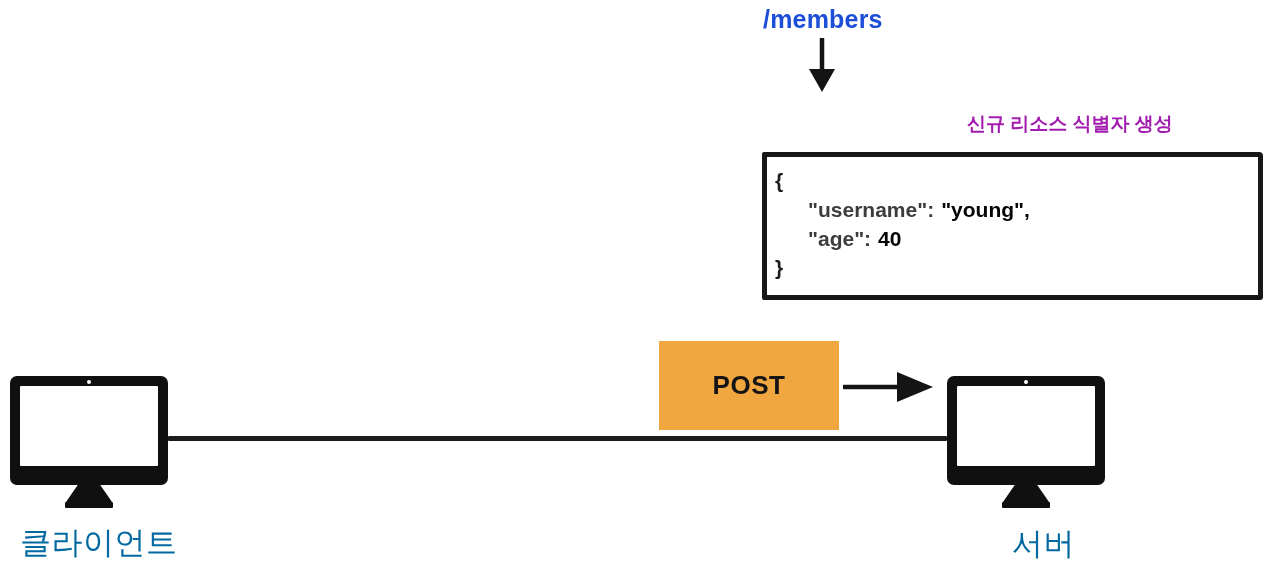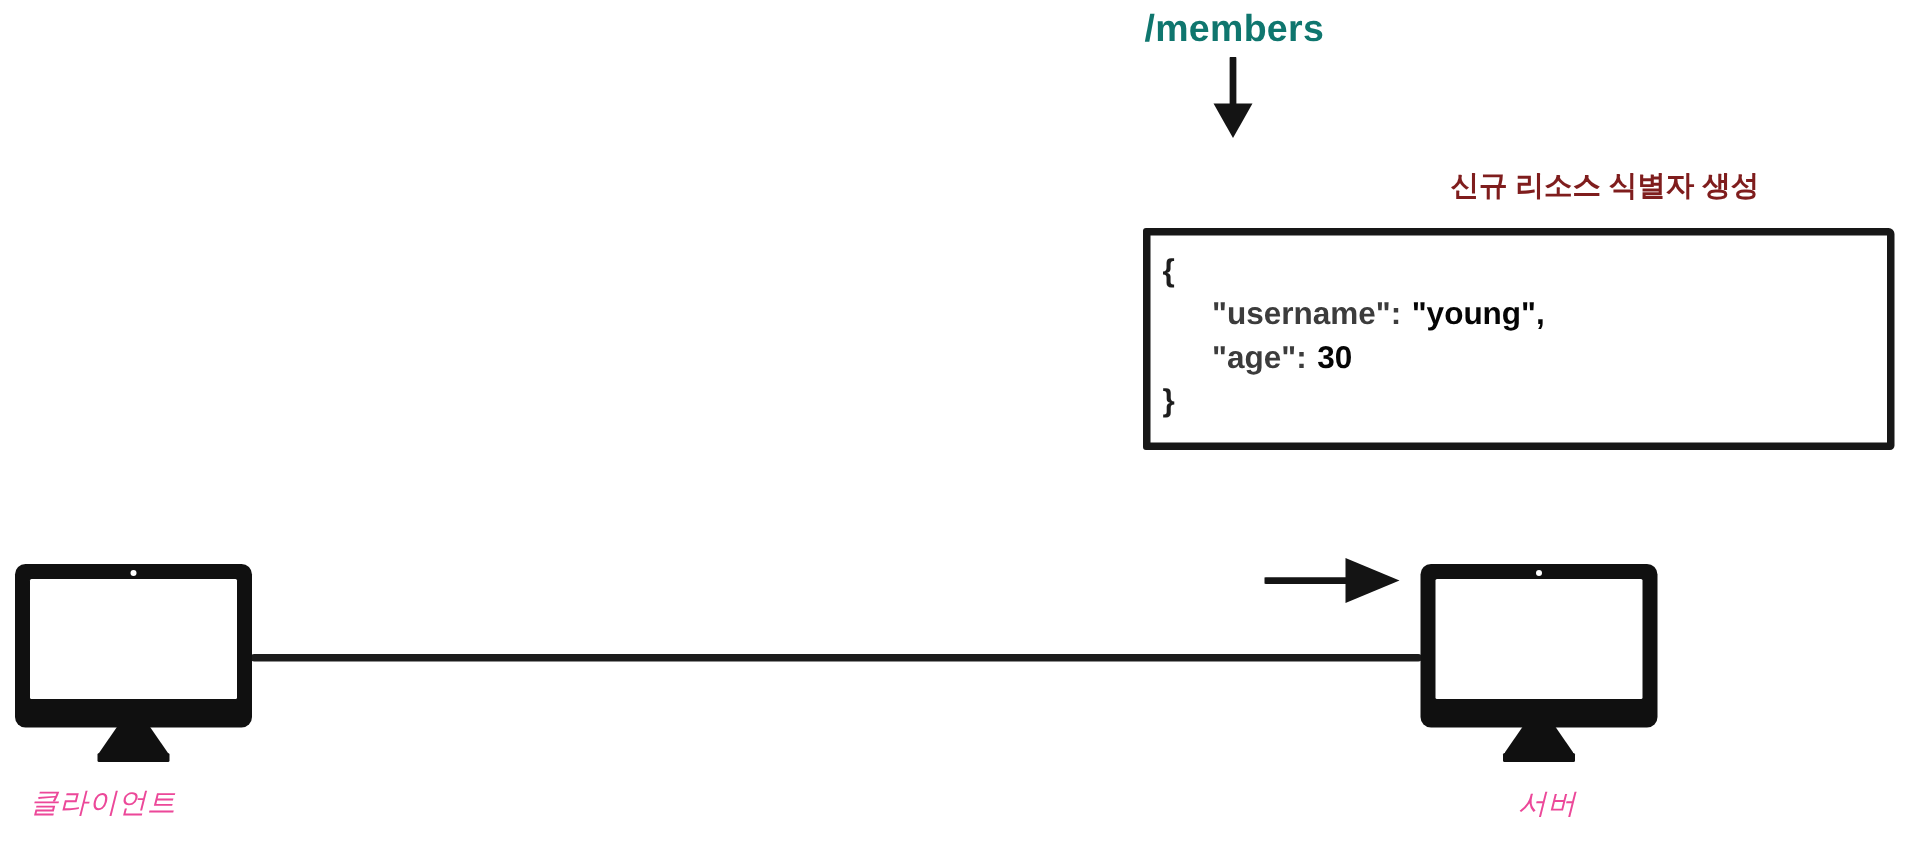--- a/index.html
+++ b/index.html
@@ -8,29 +8,29 @@
     font-family: "Liberation Sans", "DejaVu Sans", sans-serif;
     width: 1280px; height: 566px; overflow: hidden;
   }
   .stage { position: relative; width: 1280px; height: 566px; background: #ffffff; }
 
   
   .path-label {
     position: absolute;
     font-weight: bold;
     font-size: 25px;
-    color: #0f766e;
+    color: #1d4ed8;
     letter-spacing: 0.2px;
     white-space: nowrap;
   }
   .src-path   { left: 763px; top: 5px; }
   .result-path{ left: 763px; top: 107px; }
   .annotation {
     position: absolute; left: 967px; top: 111px;
-    font-size: 19px; font-weight: 600; color: #7f1d1d;
+    font-size: 19px; font-weight: 600; color: #a21caf;
     white-space: nowrap;
   }
 
   
   .down-arrow { position: absolute; left: 800px; top: 38px; }
   .right-arrow{ position: absolute; left: 843px; top: 367px; }
 
   
   .json-box {
     position: absolute; left: 762px; top: 152px;
@@ -94,23 +94,22 @@
     clip-path: polygon(27% 0, 73% 0, 100% 100%, 0 100%);
   }
   .monitor .base {
     position: absolute; left: 50%; top: 126px; transform: translateX(-50%);
     width: 48px; height: 6px; background: #101010; border-radius: 1px;
   }
 
   
   .machine-label {
     position: absolute;
-    font-size: 19px; color: #ec4899; letter-spacing: 0.5px;
+    font-size: 31px; color: #0369a1; letter-spacing: 0.5px;
     white-space: nowrap;
-    font-style: italic;
   }
   .client-label { left: 20px;   top: 522px; }
   .server-label { left: 1012px; top: 523px; text-align: center; }
 </style>
 </head>
 <body>
 
 <div class="stage">
 
   <div class="path-label src-path">/members</div>
@@ -122,27 +121,30 @@
 
 
   <div class="annotation">신규 리소스 식별자 생성</div>
 
   <div class="json-box">
     <div class="brace">{</div>
     <div class="json-line">
       <span class="jkey">"username":</span><span class="jval">"young"</span><span class="jsuffix">,</span>
     </div>
     <div class="json-line">
-      <span class="jkey">"age":</span><span class="jval">30</span><span class="jsuffix"></span>
+      <span class="jkey">"age":</span><span class="jval">40</span><span class="jsuffix"></span>
     </div>
     <div class="brace">}</div>
   </div>
 
   <div class="conn-line"></div>
 
+  <div class="method-badge">
+    <span>POST</span>
+  </div>
 
   <svg class="right-arrow" width="92" height="40" viewBox="0 0 92 40">
     <line x1="1" y1="20" x2="58" y2="20" stroke="#141414" stroke-width="4.5" stroke-linecap="round"></line>
     <polygon points="54,5 54,35 90,20" fill="#141414"></polygon>
   </svg>
 
   <div class="monitor monitor-client">
     <div class="frame"></div>
     <div class="screen"></div>
     <div class="cam"></div>

